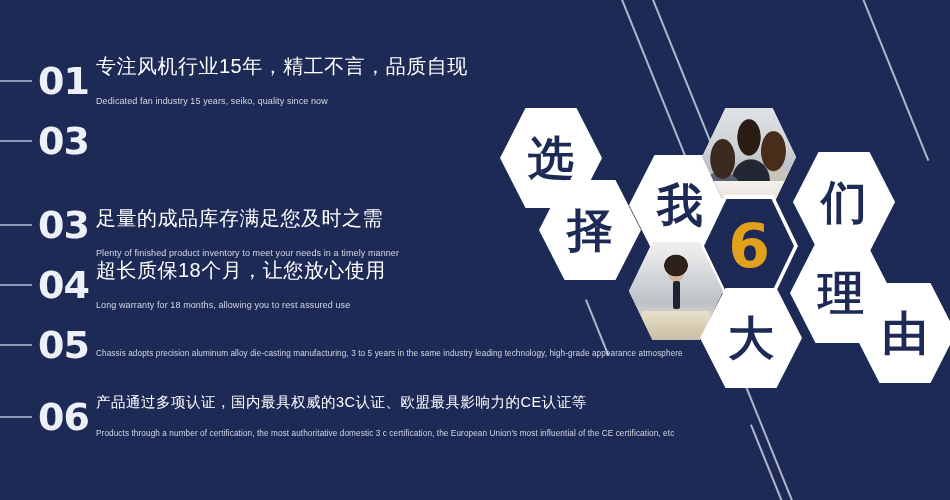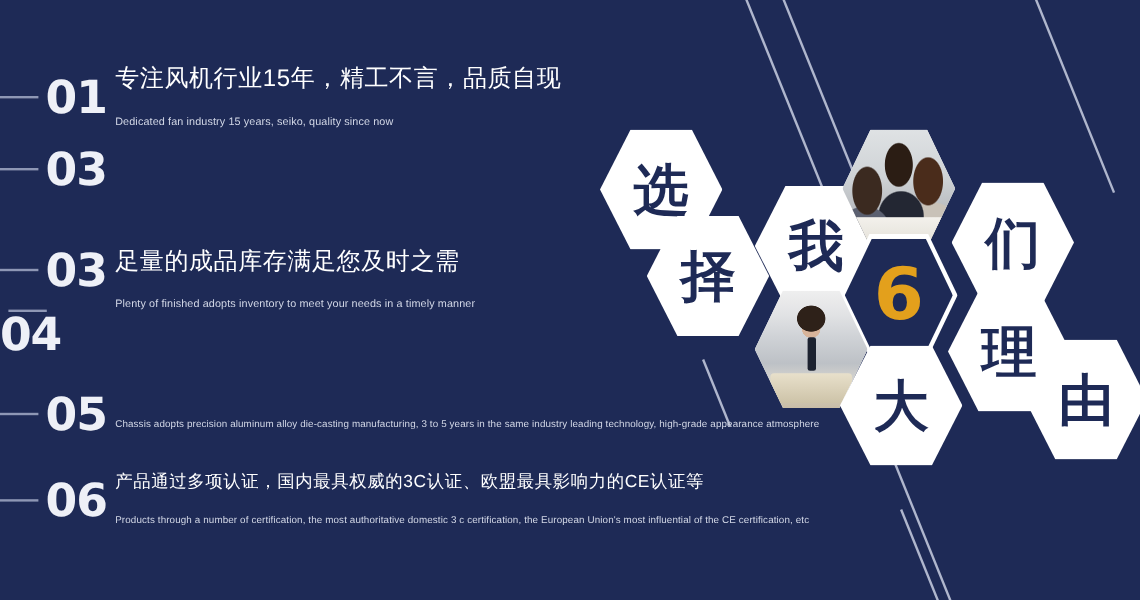--- a/index.html
+++ b/index.html
@@ -118,27 +118,31 @@
     <div class="reason" style="top:122px;">
       <span class="dash"></span>
       <span class="num">03</span>
     </div>
 
     <div class="reason" style="top:190px;">
       <span class="dash"></span>
       <span class="num">03</span>
       <span class="rtexts">
         <span class="cn" style="display:block;margin-top:16px;">足量的成品库存满足您及时之需</span>
-        <span class="en" style="display:block;">Plenty of finished adopts inventory to meet your needs in a timely manner</span>
-      </span>
-    </div>
-
-    <div class="reason" style="top:258px;flex-direction:column;">
+        <span class="en" style="display:block;">Plenty of finished product inventory to meet your needs in a timely manner</span>
+      </span>
+    </div>
+
+    <div class="reason" style="top:258px;">
       <span class="dash"></span>
       <span class="num">04</span>
+      <span class="rtexts">
+        <span class="cn" style="display:block;">超长质保18个月，让您放心使用</span>
+        <span class="en" style="display:block;">Long warranty for 18 months, allowing you to rest assured use</span>
+      </span>
     </div>
 
     <div class="reason" style="top:326px;justify-content:space-between;">
       <span class="dash"></span>
       <span class="num">05</span>
       <span class="rtexts">
         <span class="en tiny" style="display:block;">Chassis adopts precision aluminum alloy die-casting manufacturing, 3 to 5 years in the same industry leading technology, high-grade appearance atmosphere</span>
       </span>
     </div>
 

